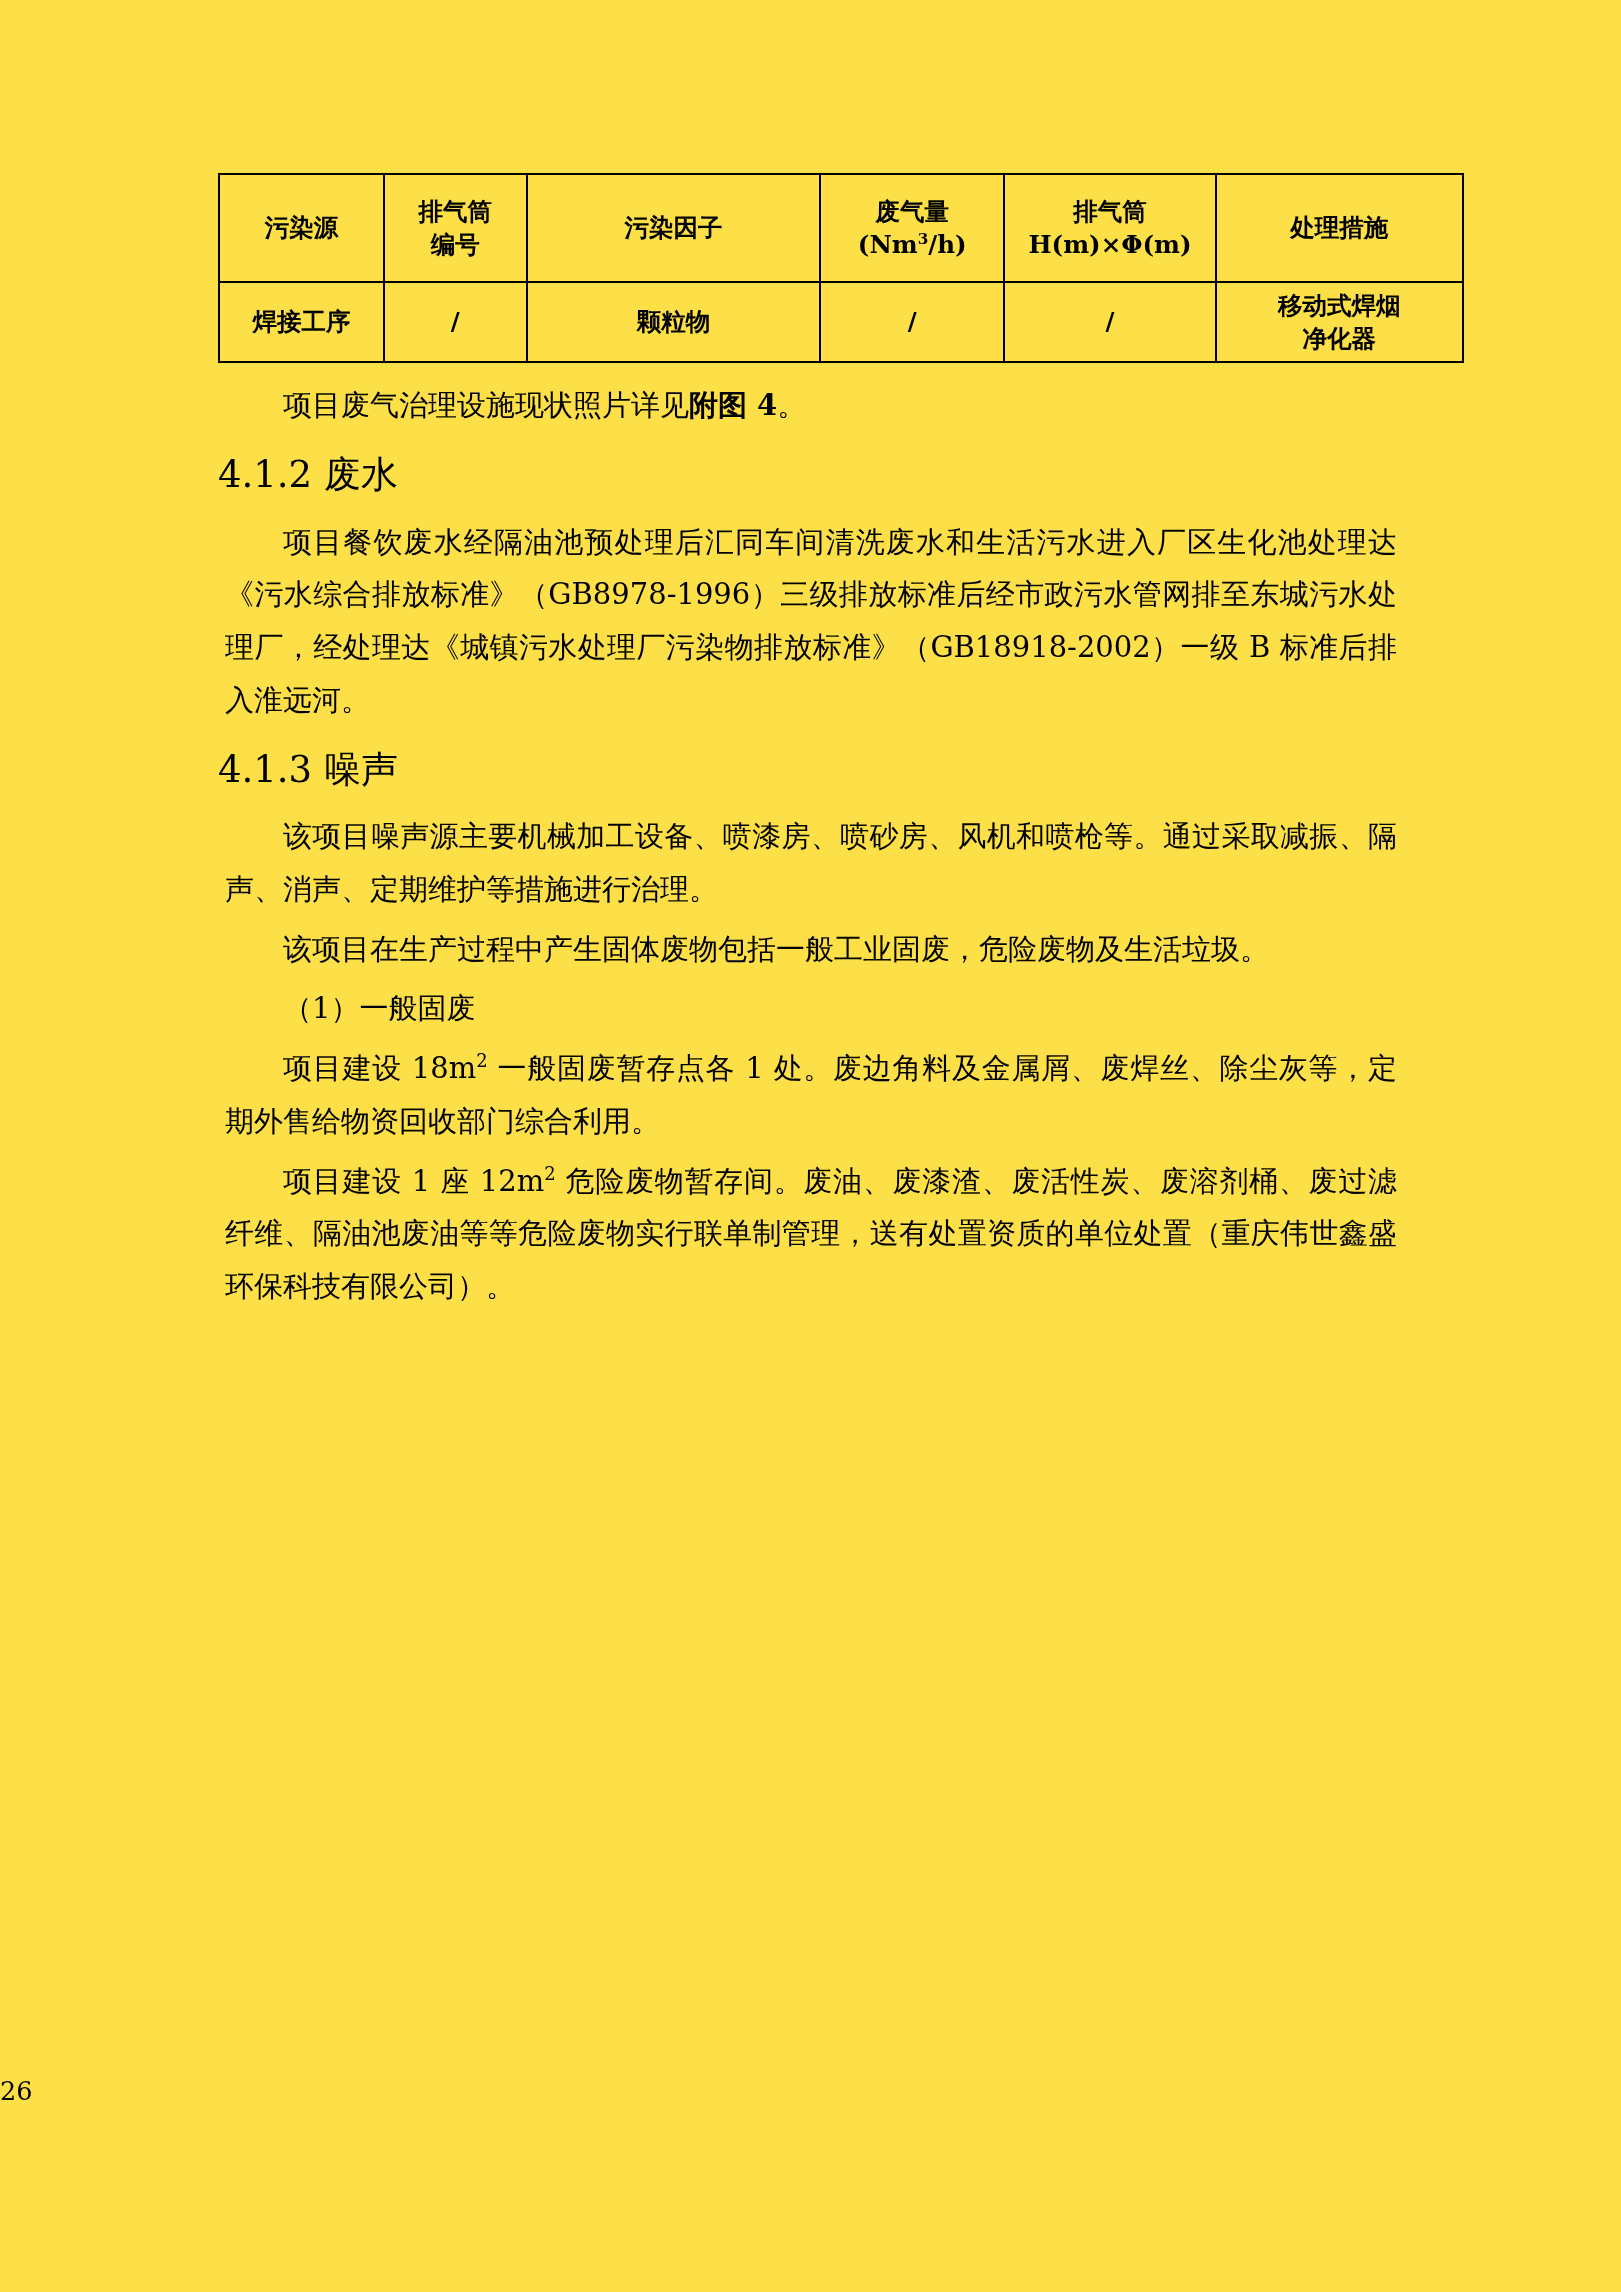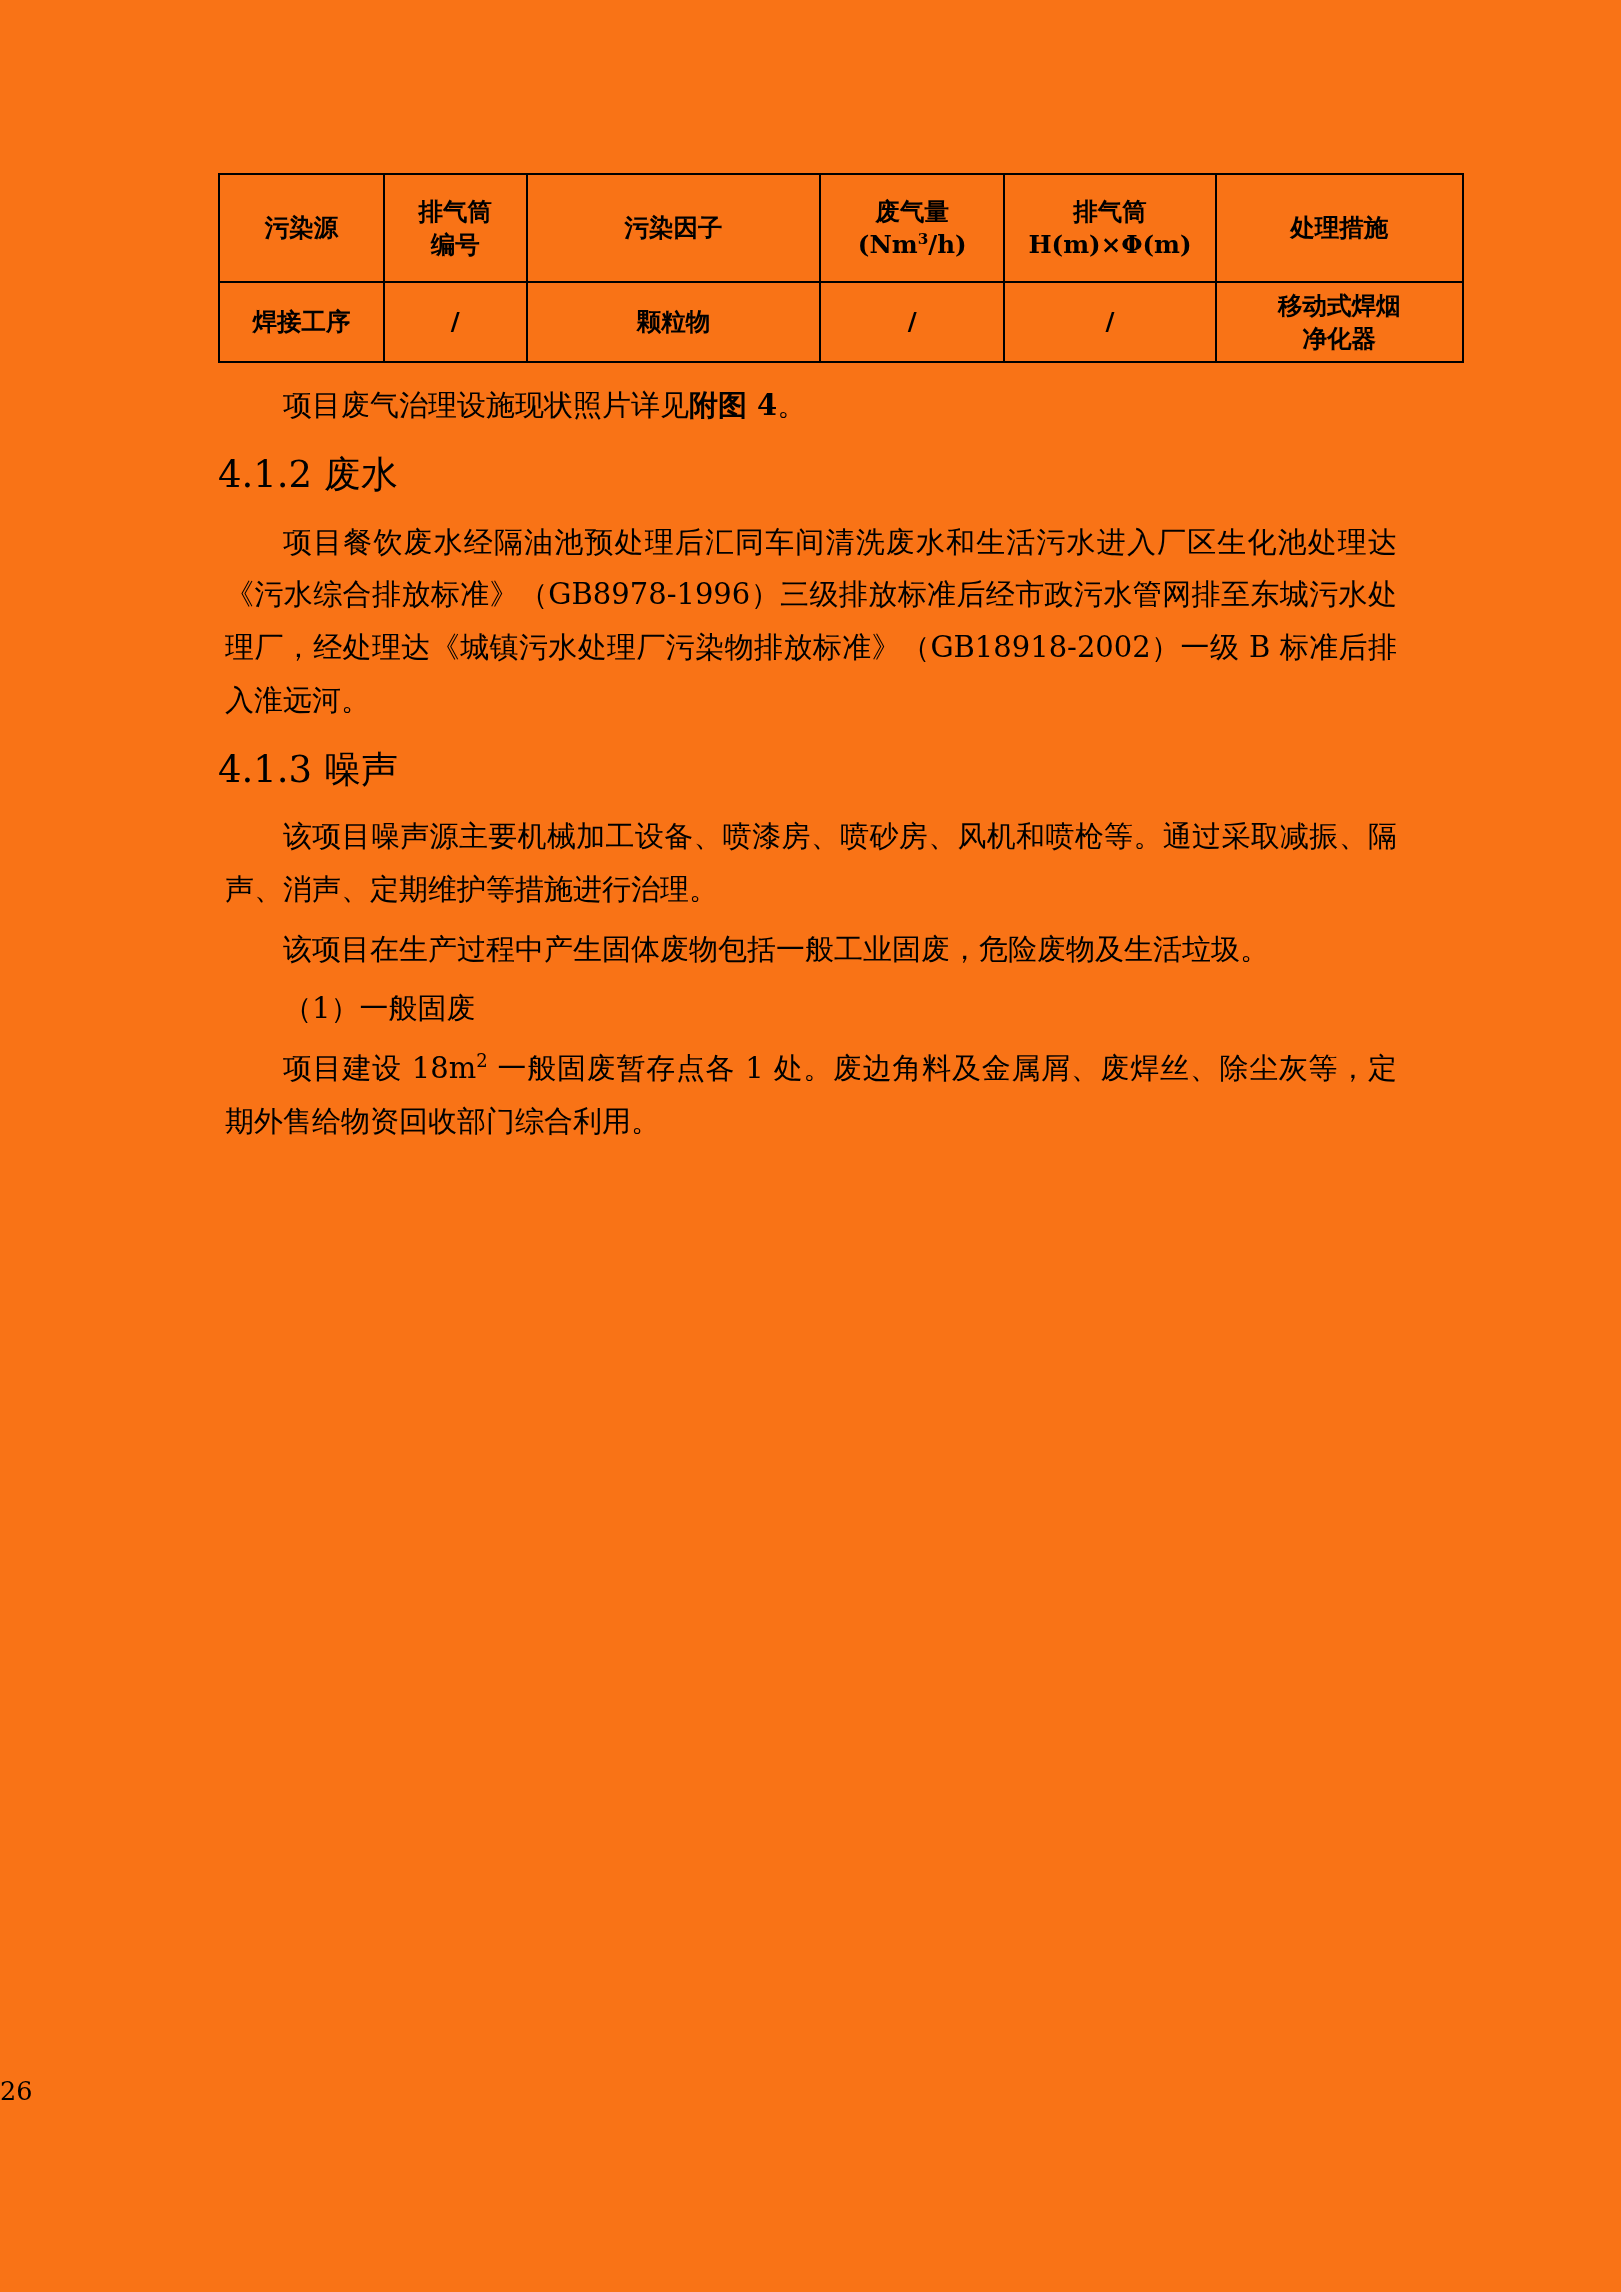--- a/index.html
+++ b/index.html
@@ -4,21 +4,21 @@
 <style>
   html, body {
     margin: 0;
     padding: 0;
     background: #ffffff;
   }
   .page {
     width: 1621px;
     height: 2293px;
     position: relative;
-    background: #f97316;
+    background: #fde047;
     font-family: "DejaVu Serif", "Liberation Serif", serif;
     color: #000000;
     box-sizing: border-box;
     overflow: hidden;
   }
   .content {
     position: absolute;
     left: 218px;
     top: 173px;
     width: 1186px;
@@ -143,18 +143,21 @@
 
     <p class="para">该项目在生产过程中产生固体废物包括一般工业固废，危险废物及生活垃圾。</p>
 
     <p class="para">（1）一般固废</p>
 
     <p class="para">
       <span>项目建设 18m</span><sup>2</sup><span> 一般固废暂存点各 1 处。废边角料及金属屑、废焊丝、除尘灰等，定期外售给物资回收部门综合利用。</span>
     </p>
 
 
+    <p class="para">
+      <span>项目建设 1 座 12m</span><sup>2</sup><span> 危险废物暂存间。废油、废漆渣、废活性炭、废溶剂桶、废过滤纤维、隔油池废油等等危险废物实行联单制管理，送有处置资质的单位处置（重庆伟世鑫盛环保科技有限公司）。</span>
+    </p>
 
   </div>
 
   <div class="pagenum">26</div>
 </div>
 
 
 </body></html>

